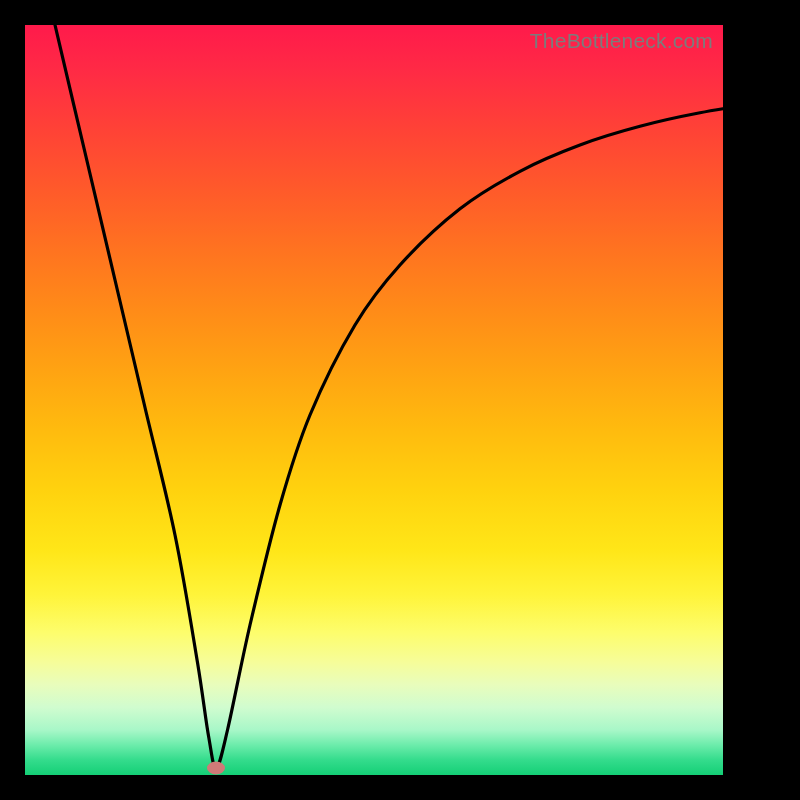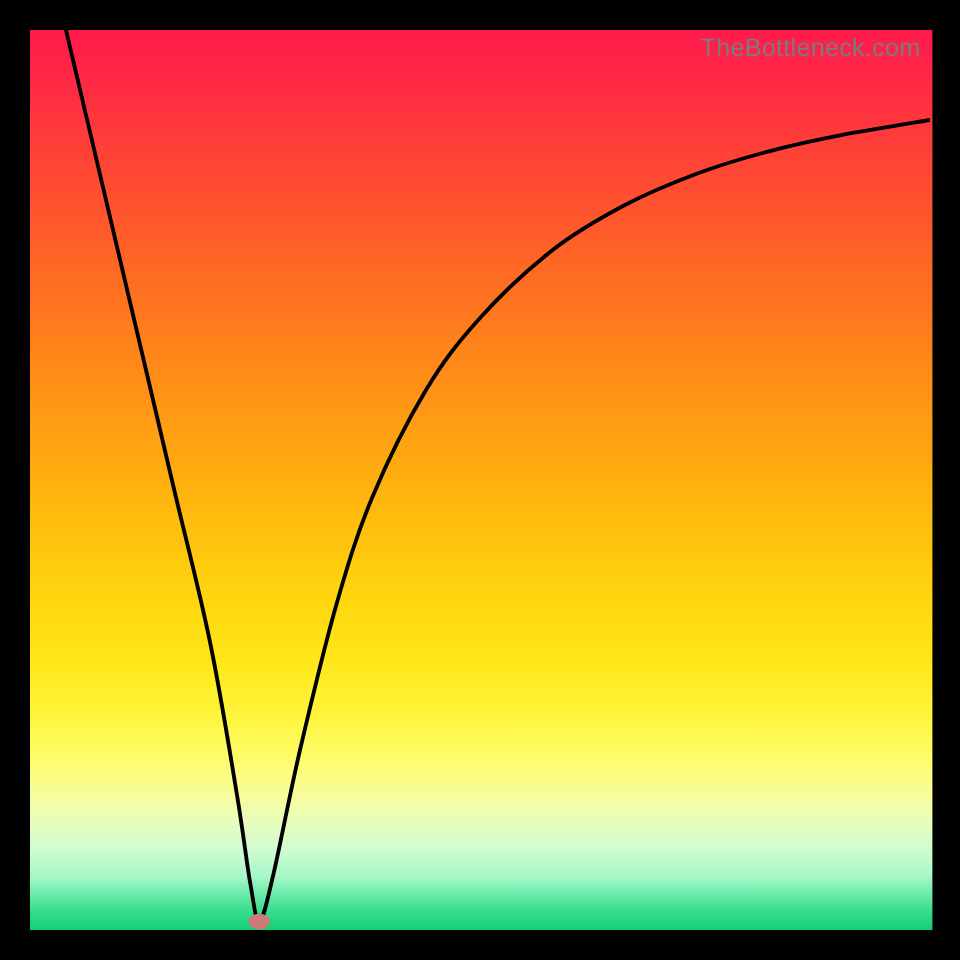--- a/index.html
+++ b/index.html
@@ -7,21 +7,21 @@
   .frame {
     width: 800px;
     height: 800px;
     background: #000;
     position: relative;
   }
   .plot {
     position: absolute;
     left: 25px;
     top: 25px;
-    width: 752px;
+    width: 698px;
     height: 750px;
     background: linear-gradient(to bottom,
       #ff1a4b 0%,
       #ff2a45 6%,
       #ff4236 14%,
       #ff5a2a 22%,
       #ff7320 30%,
       #ff8b18 38%,
       #ffa312 46%,
       #ffbb0e 54%,

